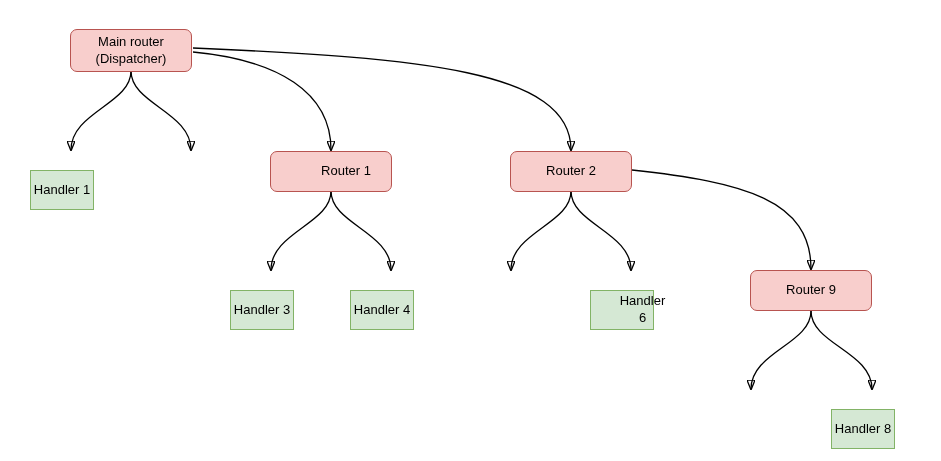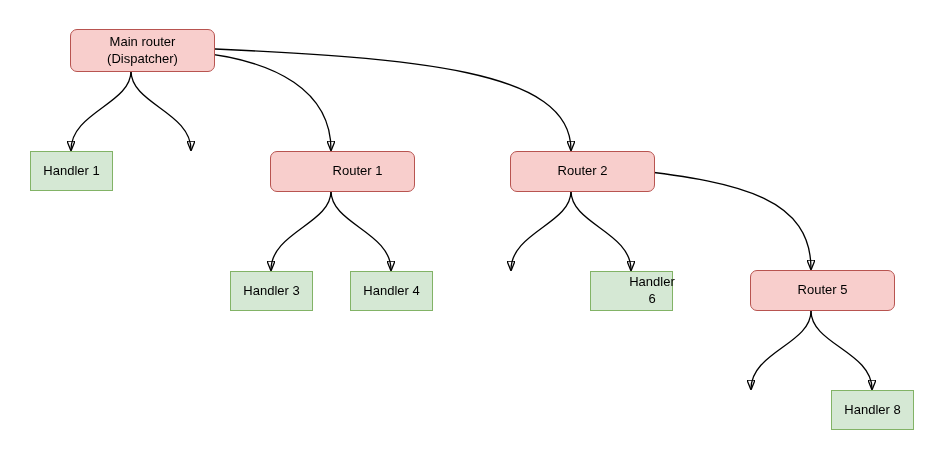--- a/index.html
+++ b/index.html
@@ -25,26 +25,26 @@
     display:flex;align-items:center;justify-content:center;
     text-align:center;
     font-size:13px;line-height:1.3;color:#000;
     box-sizing:border-box;
     white-space:pre-line;
   }
   .router{
     background:var(--router-fill);
     border:1.5px solid var(--router-border);
     border-radius:7px;
-    width:145px;height:41px;
+    width:122px;height:41px;
   }
   .handler{
     background:var(--handler-fill);
     border:1px solid var(--handler-border);
-    width:83px;height:40px;
+    width:64px;height:40px;margin-top:19px;
   }
   
   #n-main    {left:70px;  top:29px;  height:43px;}
   #n-h1      {left:30px;  top:151px;}
   #n-h2      {left:150px; top:151px;}
   #n-r1      {left:270px; top:151px;padding-left:30px;}
   #n-r2      {left:510px; top:151px;}
   #n-h3      {left:230px; top:271px;}
   #n-h4      {left:350px; top:271px;}
   #n-h5      {left:470px; top:271px;}
@@ -82,17 +82,17 @@
 
   <div id="n-h1" class="node handler">Handler 1</div>
 
   <div id="n-r1" class="node router">Router 1</div>
   <div id="n-r2" class="node router">Router 2</div>
 
   <div id="n-h3" class="node handler">Handler 3</div>
   <div id="n-h4" class="node handler">Handler 4</div>
   <div id="n-h6" class="node handler">Handler 6</div>
 
-  <div id="n-r3" class="node router">Router 5</div>
+  <div id="n-r3" class="node router">Router 9</div>
 
   <div id="n-h8" class="node handler">Handler 8</div>
 
 </div>
 
 </body></html>

